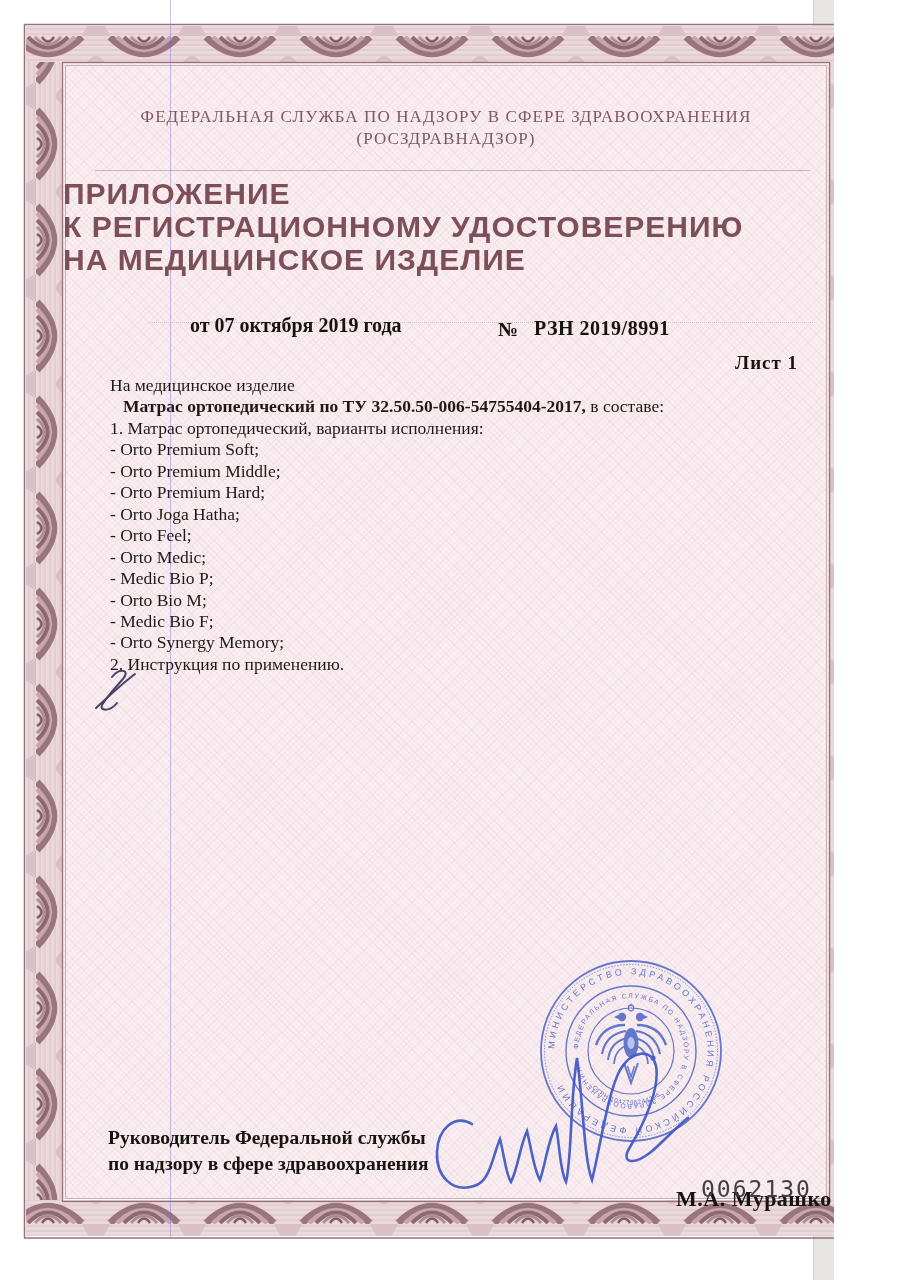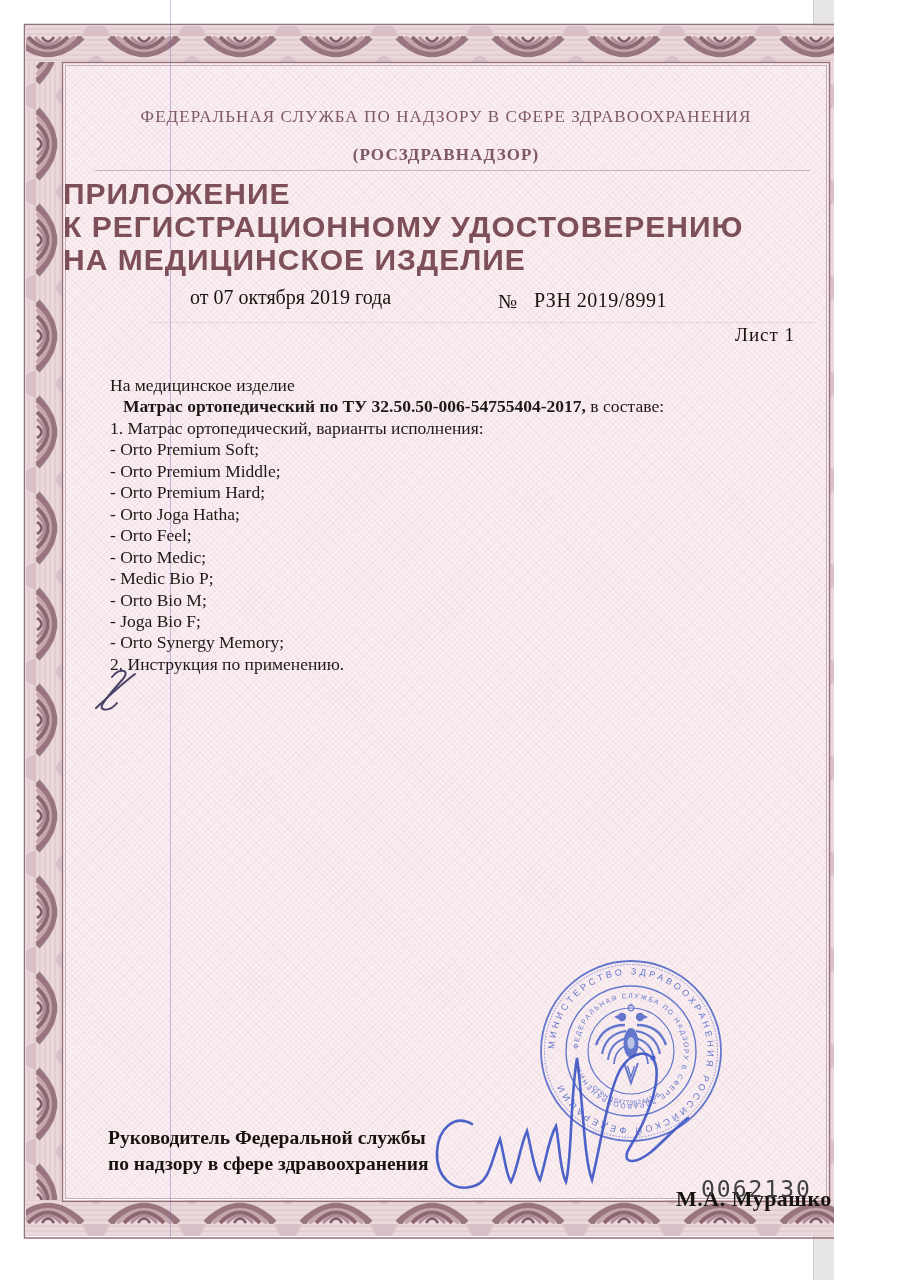--- a/index.html
+++ b/index.html
@@ -10,25 +10,25 @@
     background-color:#f9eef1;
     background-image:
       repeating-linear-gradient(45deg, rgba(214,160,170,.13) 0 1px, rgba(0,0,0,0) 1px 4px),
       repeating-linear-gradient(-45deg, rgba(214,160,170,.11) 0 1px, rgba(0,0,0,0) 1px 4px);}
   .frame-svg,.ink-svg{position:absolute;left:0;top:0;}
   .fold-line{position:absolute;left:170px;top:0;width:1px;height:1238px;background:rgba(115,95,195,.38);}
   .rule-h{position:absolute;left:95px;top:170px;width:715px;height:1px;background:rgba(135,112,135,.45);}
   .rule-dotted{position:absolute;left:150px;top:322px;width:665px;border-top:1px dotted rgba(150,120,145,.35);}
   .authority{position:absolute;left:63px;width:766px;text-align:center;color:#7d5864;
     font-size:17px;letter-spacing:1.1px;line-height:21px;}
-  .auth1{top:106px;} .auth2{top:144px;font-weight:bold;}
+  .auth1{top:106px;} .auth2{top:128px;}
   .title-line{position:absolute;left:63px;width:766px;text-align:left;color:#7d4f58;
     font-family:"Liberation Sans",sans-serif;font-weight:bold;font-size:30px;letter-spacing:1px;}
   .t1{top:177px;} .t2{top:210px;} .t3{top:243px;}
-  .typed{position:absolute;color:#17130f;font-weight:normal;font-family:"Liberation Serif",serif;}
+  .typed{position:absolute;color:#17130f;font-weight:bold;font-family:"Liberation Serif",serif;margin-top:28px;}
   .issue-date{left:190px;top:286px;font-size:20px;}
   .num-sign{left:498px;top:290px;font-size:20px;}
   .num-value{left:534px;top:289px;font-size:20px;letter-spacing:.5px;}
   .sheet{left:735px;top:324px;font-size:19px;letter-spacing:1px;}
   .body-block{position:absolute;left:110px;top:375px;width:650px;color:#1d1916;
     font-size:17.5px;line-height:21.45px;}
   .body-block .b{font-weight:bold;margin-left:13px;}
   .signer-title{position:absolute;left:108px;color:#17130f;font-weight:bold;font-size:19.5px;}
   .st1{top:1127px;} .st2{top:1153px;}
   .signer-name{position:absolute;left:676px;top:1186px;color:#17130f;font-weight:bold;font-size:22px;letter-spacing:.5px;}
@@ -123,21 +123,21 @@
     <div><span class="b">Матрас ортопедический по ТУ 32.50.50-006-54755404-2017,</span><span> в составе:</span></div>
     <div>1. Матрас ортопедический, варианты исполнения:</div>
     <div>- Orto Premium Soft;</div>
     <div>- Orto Premium Middle;</div>
     <div>- Orto Premium Hard;</div>
     <div>- Orto Joga Hatha;</div>
     <div>- Orto Feel;</div>
     <div>- Orto Medic;</div>
     <div>- Medic Bio P;</div>
     <div>- Orto Bio M;</div>
-    <div>- Joga Bio F;</div>
+    <div>- Medic Bio F;</div>
     <div>- Orto Synergy Memory;</div>
     <div>2. Инструкция по применению.</div>
   </div>
 
   <div class="signer-title st1">Руководитель Федеральной службы</div>
   <div class="signer-title st2">по надзору в сфере здравоохранения</div>
   <div class="signer-name">М.А. Мурашко</div>
   <div class="serial">0062130</div>
 
   <svg class="ink-svg" width="900" height="1280" viewBox="0 0 900 1280">

